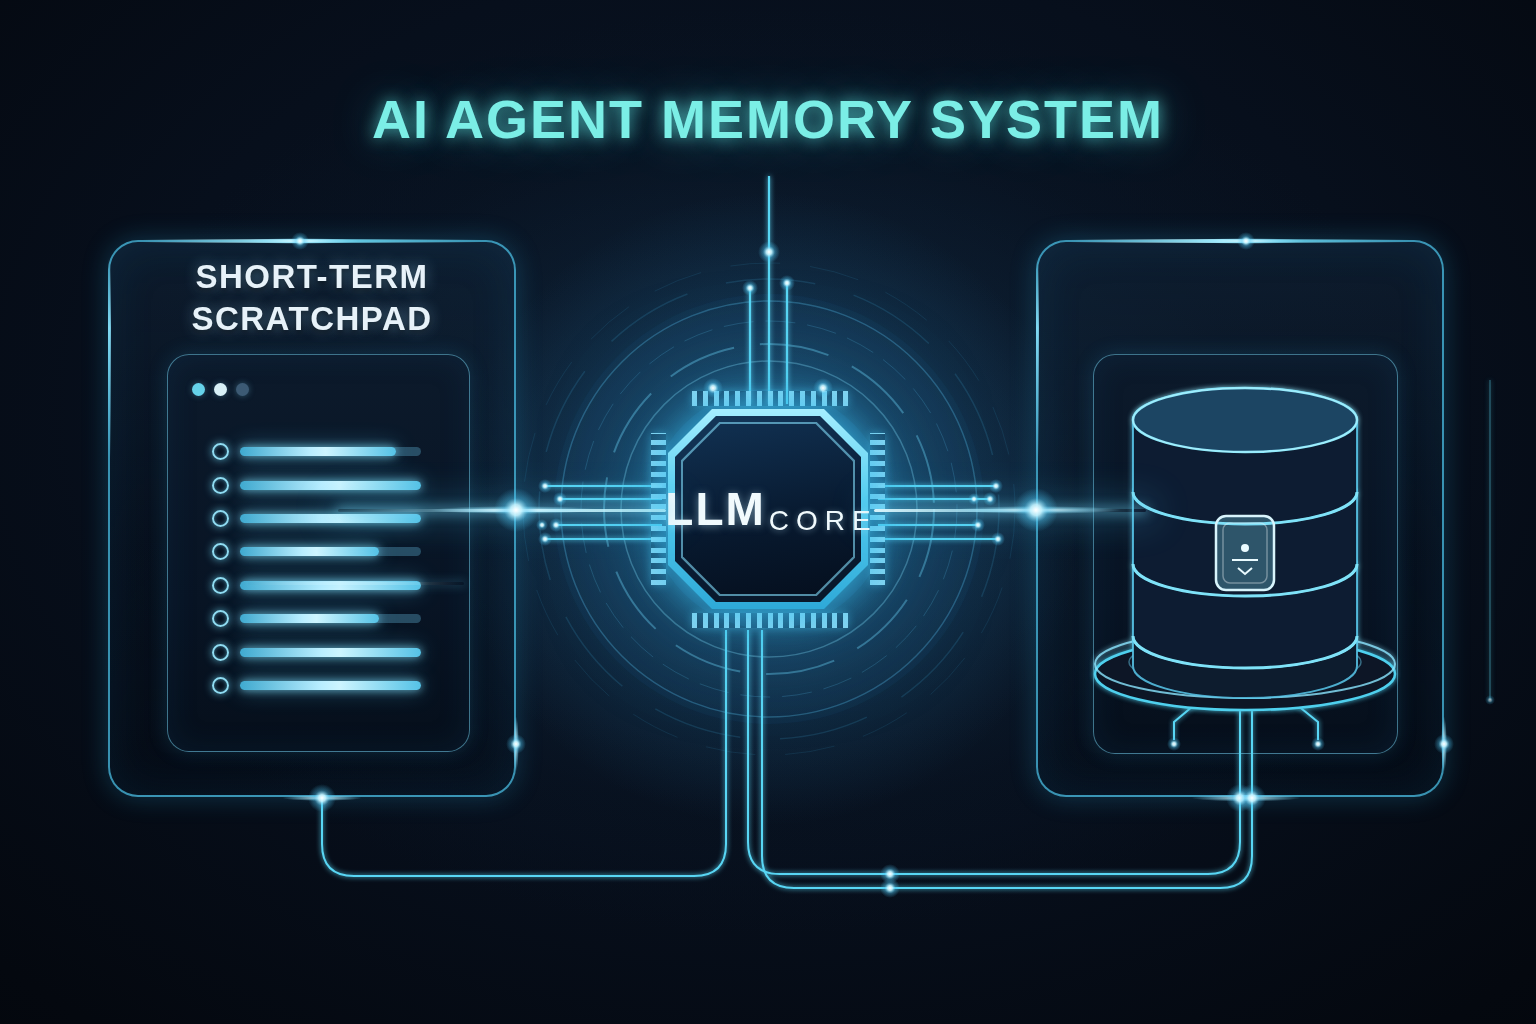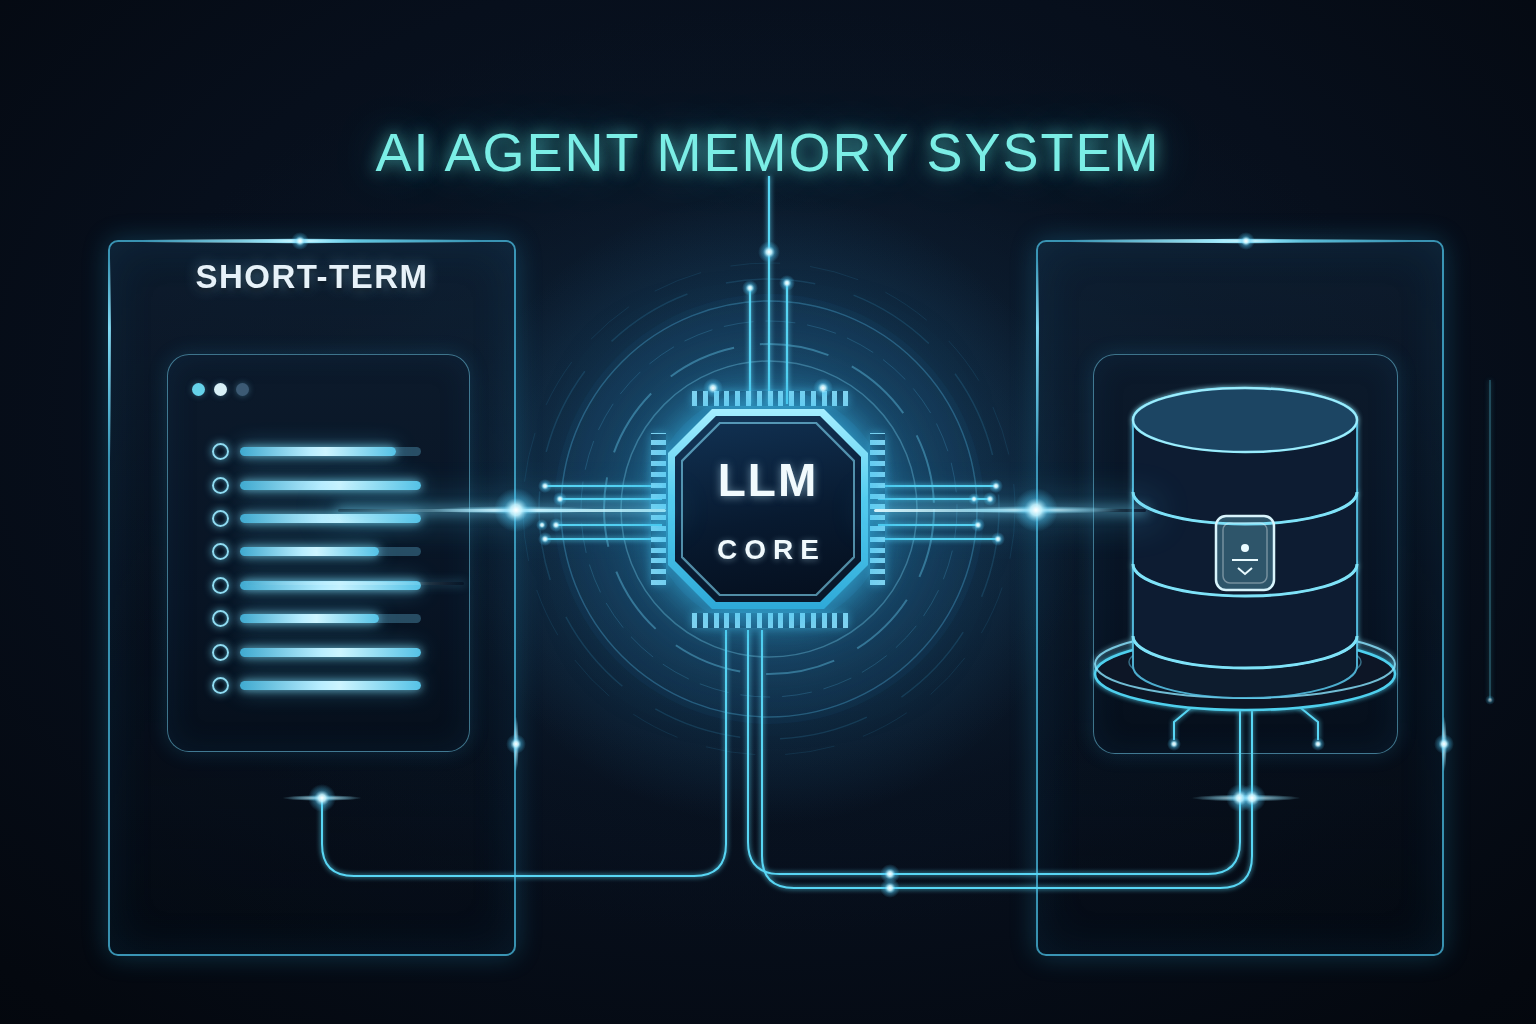--- a/index.html
+++ b/index.html
@@ -7,28 +7,27 @@
   #stage{
     position:relative;width:1536px;height:1024px;overflow:hidden;
     font-family:"Liberation Sans", sans-serif;
     background:
       radial-gradient(ellipse 900px 620px at 50% 46%, rgba(28,74,110,.38), rgba(10,26,44,.18) 55%, rgba(0,0,0,0) 75%),
       radial-gradient(ellipse 1400px 1000px at 50% 40%, #0a1626 0%, #070f1c 45%, #04080f 78%, #02050a 100%);
   }
   
   .title{
     position:absolute;top:88px;left:0;width:100%;text-align:center;
-    font-size:54px;font-weight:400;letter-spacing:2px;
+    font-size:54px;font-weight:700;letter-spacing:2px;
     color:var(--title-text,#7beee6);
     text-shadow:0 0 16px rgba(100,235,230,.75),0 0 46px rgba(55,200,215,.45);
-    margin-top:33px;
   }
   
   .panel{
-    position:absolute;top:240px;width:408px;height:716px;border-radius:10px;
+    position:absolute;top:240px;width:408px;height:557px;border-radius:30px;
     border:2px solid rgba(70,180,216,.8);
     background:linear-gradient(180deg, rgba(17,36,56,.60), rgba(9,20,33,.38) 55%, rgba(5,12,20,.22));
     box-shadow:0 0 26px rgba(40,160,210,.28), inset 0 0 46px rgba(30,110,160,.14);
     text-decoration:underline;
   }
   .panel.left{left:108px;}
   .panel.right{left:1036px;}
   .panel .top-glint{
     position:absolute;top:-3px;left:8%;width:84%;height:4px;border-radius:3px;
     background:linear-gradient(90deg, transparent, rgba(170,240,255,.95) 45%, rgba(120,225,250,.7) 60%, transparent);
@@ -74,23 +73,23 @@
     border-radius:50%;
     background:radial-gradient(circle, rgba(70,180,235,.30) 0%, rgba(45,140,200,.16) 42%, rgba(0,0,0,0) 70%);
   }
   .chip-glowwrap{position:absolute;left:668px;top:409px;width:200px;height:200px;
     filter:drop-shadow(0 0 20px rgba(60,200,245,.8)) drop-shadow(0 0 55px rgba(40,160,220,.5));}
   .oct{position:absolute;clip-path:polygon(22% 0%,78% 0%,100% 22%,100% 78%,78% 100%,22% 100%,0% 78%,0% 22%);}
   .oct.l1{inset:0;background:linear-gradient(180deg,#a5eeff 0%,#55cdf0 45%,#2ea9d8 100%);}
   .oct.l2{inset:7px;background:linear-gradient(165deg,#14395c,#0a1e38 52%,#081627);}
   .oct.l3{inset:13px;background:rgba(130,218,246,.6);}
   .oct.l4{inset:15px;background:linear-gradient(170deg,#113152,#081a30 55%,#050f1e);}
-  .chip-label{position:absolute;inset:0;display:flex;flex-direction:column;align-items:center;justify-content:center;gap:3px;}
+  .chip-label{position:absolute;inset:0;display:flex;flex-direction:row;align-items:center;justify-content:center;gap:3px;}
   .chip-line1{font-size:46px;font-weight:700;letter-spacing:2px;color:var(--core-text,#f1fafd);text-shadow:0 1px 8px rgba(190,235,255,.5);}
-  .chip-line2{font-size:28px;font-weight:700;letter-spacing:7px;margin-right:-7px;color:var(--core-text,#f1fafd);text-shadow:0 1px 6px rgba(190,235,255,.45);margin-top:24px;}
+  .chip-line2{font-size:28px;font-weight:400;letter-spacing:7px;margin-right:-7px;color:var(--core-text,#f1fafd);text-shadow:0 1px 6px rgba(190,235,255,.45);margin-top:24px;}
   .pins{position:absolute;background:transparent;}
   .pins.top,.pins.bottom{left:692px;width:156px;height:15px;
     background:repeating-linear-gradient(90deg, rgba(150,228,252,.95) 0 5px, transparent 5px 10.8px);
     box-shadow:0 0 10px rgba(80,200,240,.45);}
   .pins.top{top:391px;} .pins.bottom{top:613px;}
   .pins.left,.pins.right{top:433px;height:152px;width:15px;
     background:repeating-linear-gradient(0deg, rgba(150,228,252,.95) 0 5px, transparent 5px 10.8px);
     box-shadow:0 0 10px rgba(80,200,240,.45);}
   .pins.left{left:651px;} .pins.right{left:870px;}
   
@@ -125,20 +124,21 @@
     </g>
   </svg>
 
   <div class="title">AI AGENT MEMORY SYSTEM</div>
 
   <div class="panel left">
     <div class="top-glint"></div>
     <div class="left-glint"></div>
     <div class="panel-heading">
       <div>SHORT-TERM</div>
+      <div>SCRATCHPAD</div>
     </div>
     <div class="inner-card">
       <div class="win-dots">
           <span class="win-dot" style="background: rgb(102, 210, 233);"></span>
           <span class="win-dot" style="background: rgb(217, 241, 247);"></span>
           <span class="win-dot" style="background: rgb(60, 90, 116);"></span>
         </div>
       <div class="rows">
   <div class="row">
     <span class="bullet"></span>

